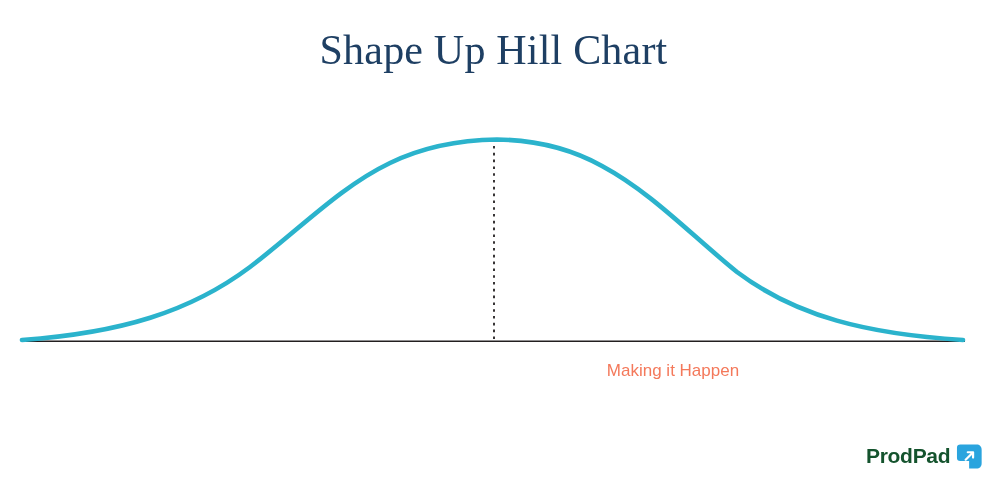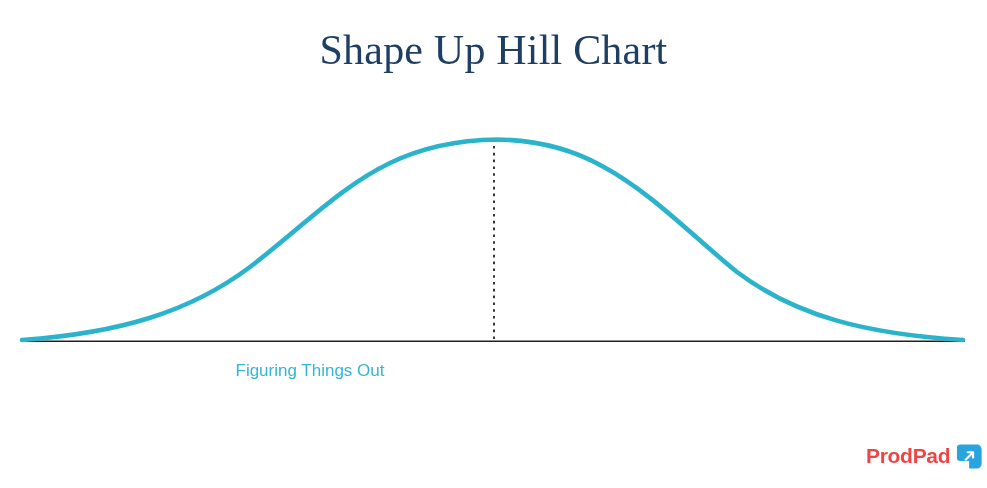--- a/index.html
+++ b/index.html
@@ -81,21 +81,21 @@
     height: 32px;
     display: flex;
     align-items: center;
     gap: 6px;
   }
   #prodpad-wordmark {
     font-family: "Liberation Sans", sans-serif;
     font-size: 21px;
     font-weight: bold;
     letter-spacing: -0.3px;
-    color: #ef4444;
+    color: #14532d;
     white-space: nowrap;
   }
   #prodpad-mark {
     width: 27px;
     height: 27px;
     flex: 0 0 27px;
   }
 </style>
 </head>
 <body>
@@ -114,22 +114,22 @@
                C 300 229, 340 187, 390 163
                C 425 146, 462 140, 497 139.5
                C 532 140, 568 147, 602 166
                C 652 193, 690 234, 737 272
                C 797 317, 868 334, 963 340" fill="none" stroke="#2bb3cc" stroke-width="4.6" stroke-linecap="round" stroke-linejoin="round"></path>
 
       <line x1="494" y1="146" x2="494" y2="341" stroke="#231f20" stroke-width="1.8" stroke-dasharray="2.6 4.2" stroke-linecap="butt"></line>
     </svg>
   </div>
 
-  <div class="phase-label" id="phase-label-left">Figuring Things Out</div>
 
+  <div class="phase-label" id="phase-label-right">Making it Happen</div>
 
   <div id="prodpad-logo">
     <span id="prodpad-wordmark">ProdPad</span>
     <svg id="prodpad-mark" viewBox="0 0 28 28" xmlns="http://www.w3.org/2000/svg">
       <path d="M4.5 1.6 H21.2 C24.6 1.6 26.6 3.7 26.6 7.0 V20.9
                C26.6 24.3 24.6 26.4 21.2 26.4 H13.6 V18.6
                H4.5 C2.0 18.6 1.0 17.4 1.0 15.2 V5.0
                C1.0 2.8 2.2 1.6 4.5 1.6 Z" fill="#2aa4de"></path>
       <path d="M10.0 17.3 L17.0 10.3 M12.2 9.6 L17.7 9.6 L17.7 15.1" fill="none" stroke="#ffffff" stroke-width="2.3" stroke-linecap="round" stroke-linejoin="round"></path>
     </svg>

